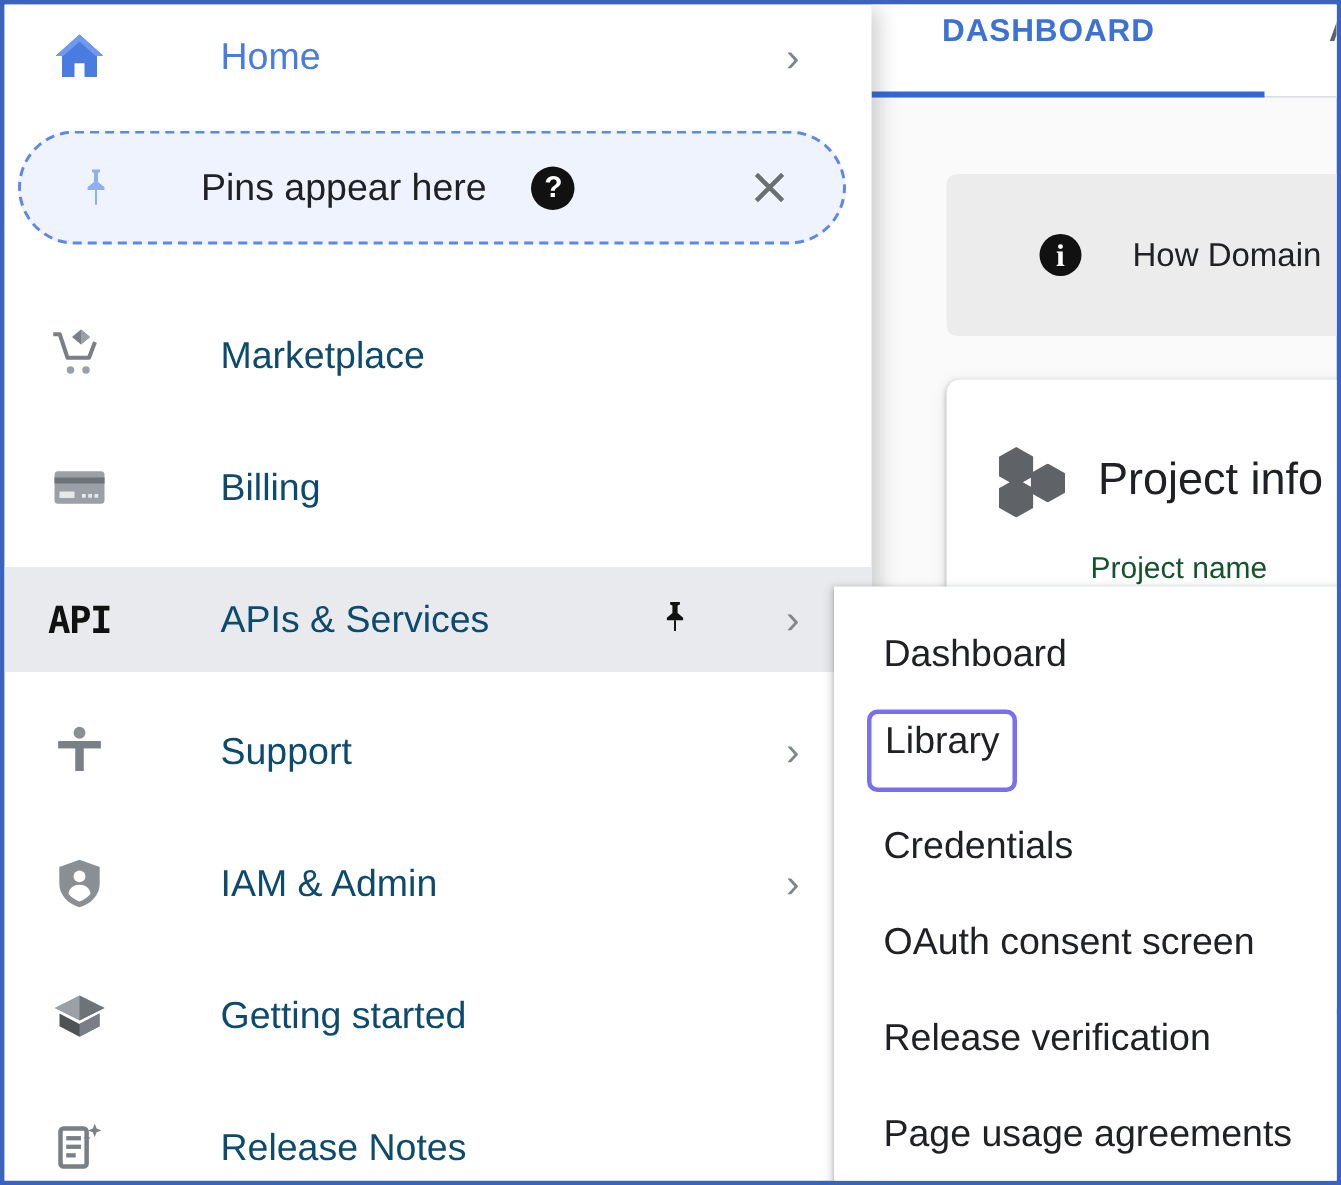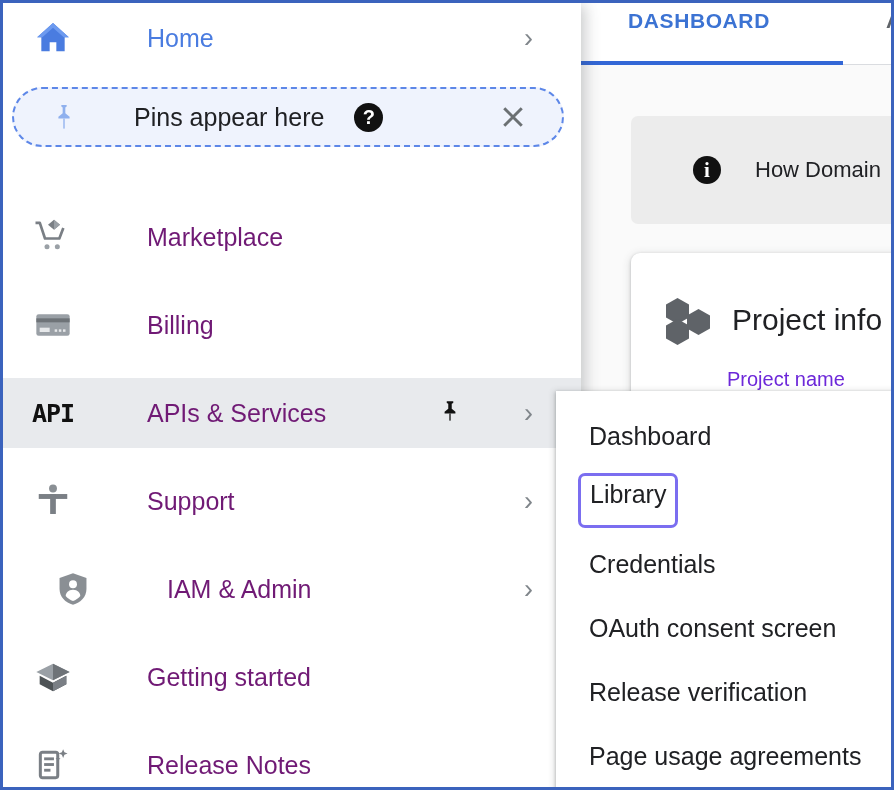--- a/index.html
+++ b/index.html
@@ -99,21 +99,21 @@
   .card-title {
     margin-left: 18px;
     font-size: 30px;
     color: #202124;
     white-space: nowrap;
   }
   .card-sub {
     position: absolute;
     left: 96px; top: 115px;
     font-size: 20px;
-    color: #6d28d9;
+    color: #14532d;
     white-space: nowrap;
   }
 
   
   .drawer {
     position: absolute;
     left: 0; top: 0;
     width: 578px; height: 790px;
     background: #ffffff;
     box-shadow: 6px 0 14px -2px rgba(60,64,67,0.28);
@@ -128,36 +128,36 @@
   }
   .nav-row.active { background: #e8eaed; }
   .nav-icon {
     width: 56px; margin-left: 22px;
     display: flex; align-items: center; justify-content: center;
     flex: none;
   }
   .nav-label {
     margin-left: 42px;
     font-size: 25px;
-    color: #701a75;
+    color: #0c4a6e;
     white-space: nowrap;
   }
   .nav-label.home { color: #4a7ce0; }
   .chev {
     position: absolute; right: 48px;
     font-size: 27px; color: #80868b; font-weight: 300;
     line-height: 1;
   }
   .pin-mark { position: absolute; right: 118px; }
 
   
   .pinchip {
     position: absolute;
     left: 9px; top: 84px;
-    width: 552px; height: 60px;
+    width: 552px; height: 76px;
     border: 2px dashed #5d87e8;
     border-radius: 38px;
     background: #eff3fd;
     display: flex; align-items: center;
   }
   .pinchip-icon { width: 56px; margin-left: 22px; display:flex; justify-content:center; flex:none; }
   .pinchip-label {
     margin-left: 42px; font-size: 25px; color: #202124; white-space: nowrap;
   }
   .help-badge {
@@ -315,21 +315,21 @@
         <svg width="38" height="38" viewBox="0 0 24 24">
           <circle cx="12" cy="4.1" r="2.5" fill="#8a8f94"></circle>
           <rect x="3" y="7.6" width="18" height="3.1" fill="#7a7f85"></rect>
           <rect x="10.2" y="7.6" width="3.6" height="12.6" fill="#7a7f85"></rect>
         </svg>
       </span>
       <span class="nav-label">Support</span>
       <span class="chev">›</span>
     </div>
 
-    <div class="nav-row" style="top:551px;padding-left:20px;">
+    <div class="nav-row" style="top:551px;">
       <span class="nav-icon">
         <svg width="38" height="38" viewBox="0 0 24 24">
           <path d="M12 2 L20.5 5 V12 C20.5 17 16.8 20.6 12 22 C7.2 20.6 3.5 17 3.5 12 V5 Z" fill="#8a8f94"></path>
           <circle cx="12" cy="9" r="2.5" fill="#ffffff"></circle>
           <path d="M12 12.5 c-3 0 -4.6 2 -4.6 3.9 c1.3 1.5 2.9 2.6 4.6 3.2 c1.7 -0.6 3.3 -1.7 4.6 -3.2 c0 -1.9 -1.6 -3.9 -4.6 -3.9 z" fill="#ffffff"></path>
         </svg>
       </span>
       <span class="nav-label">IAM &amp; Admin</span>
       <span class="chev">›</span>
     </div>

